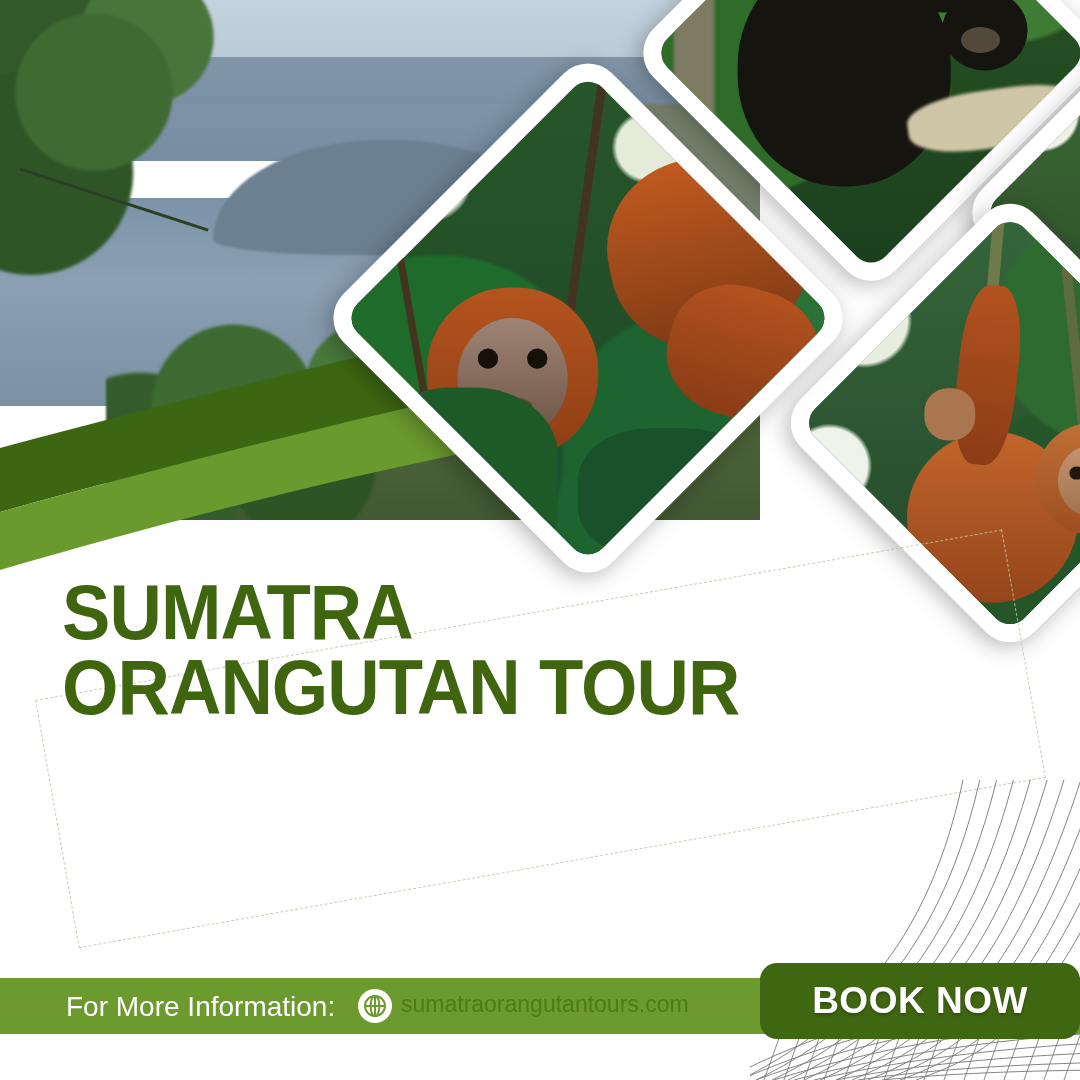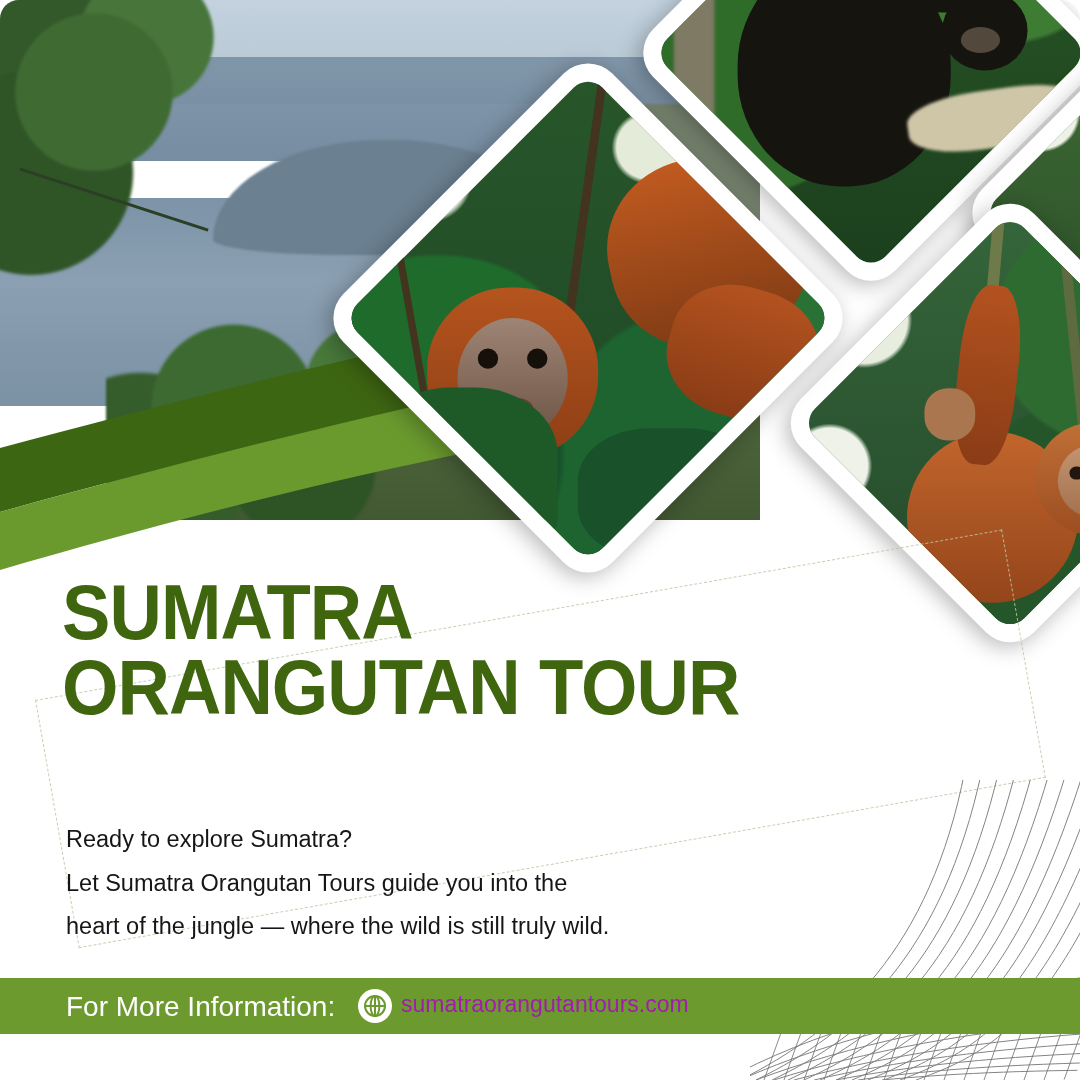--- a/index.html
+++ b/index.html
@@ -1,18 +1,18 @@
 <!DOCTYPE html>
 <html><head>
 <meta charset="utf-8">
 <style>
   html,body{margin:0;padding:0;background:#fff;}
   body{width:1080px;height:1080px;overflow:hidden;
        font-family:"Liberation Sans",sans-serif;}
-  #poster{position:relative;width:1080px;height:1080px;overflow:hidden;background:#ffffff;border-radius:19px;}
+  #poster{position:relative;width:1080px;height:1080px;overflow:hidden;background:#ffffff;}
 
   
   .photo-area{position:absolute;left:0;top:0;width:1080px;height:700px;overflow:hidden;}
 
   
   .hero{position:absolute;left:0;top:0;width:760px;height:520px;overflow:hidden;}
   .hero .sky{position:absolute;inset:0;
     background:linear-gradient(#bfd0dd 0%,#c8d6e0 10%,#9fb2c2 16%,#8d a0b2 20%);}
   .hero .sky2{position:absolute;left:0;top:0;width:100%;height:20%;
     background:linear-gradient(#c3d2de,#b4c4d2);}
@@ -124,21 +124,21 @@
   
   .mesh{position:absolute;right:0;bottom:0;width:330px;height:300px;pointer-events:none;}
   .mesh-low{position:absolute;left:760px;bottom:0;width:330px;height:56px;pointer-events:none;}
 
   
   .footer-bar{position:absolute;left:0;top:978px;width:1080px;height:56px;
     background:#6d9a2e;}
   .footer-label{position:absolute;left:66px;top:991px;color:#ffffff;
     font-size:28px;}
   .globe{position:absolute;left:358px;top:989px;width:34px;height:34px;}
-  .footer-url{position:absolute;left:401px;top:991px;color:#a21caf;font-size:23px;}
+  .footer-url{position:absolute;left:401px;top:991px;color:#4d7c0f;font-size:23px;}
 
   .book-btn{position:absolute;left:760px;top:963px;width:320px;height:76px;
     background:#3f6611;border-radius:17px;box-sizing:border-box;
     display:flex;align-items:center;justify-content:center;}
   .book-btn span{color:#ffffff;font-size:37px;font-weight:700;letter-spacing:.5px;
     text-shadow:0 2px 3px rgba(0,0,0,.25);}
 </style>
 </head>
 <body>
 
@@ -224,25 +224,20 @@
   </div>
 
   <div class="guide" style="left:35px;top:700px;width:980px;height:250px;transform:rotate(-10deg);
               transform-origin:left top;border-color:#b9c9a3;"></div>
 
   <div class="headline">
     <div>SUMATRA</div>
     <div>ORANGUTAN TOUR</div>
   </div>
 
-  <div class="body-copy">
-    <div>Ready to explore Sumatra?</div>
-    <div>Let Sumatra Orangutan Tours guide you into the</div>
-    <div>heart of the jungle — where the wild is still truly wild.</div>
-  </div>
 
   <svg class="mesh" viewBox="0 0 330 300">
     <g fill="none" stroke="#6e6e6e" stroke-width="1" opacity=".85">
       <path d="M-10,300 C90,250 180,170 215,-10"></path>
       <path d="M6,300 C104,252 192,176 232,-10"></path>
       <path d="M22,300 C118,254 204,182 249,-10"></path>
       <path d="M38,300 C132,256 216,188 266,-10"></path>
       <path d="M54,300 C146,258 228,194 283,-10"></path>
       <path d="M70,300 C160,260 240,200 300,-10"></path>
       <path d="M86,300 C174,262 252,206 317,-10"></path>
@@ -291,14 +286,17 @@
   <svg class="globe" viewBox="0 0 34 34">
     <circle cx="17" cy="17" r="17" fill="#ffffff"></circle>
     <circle cx="17" cy="17" r="10" fill="none" stroke="#6d9a2e" stroke-width="2"></circle>
     <ellipse cx="17" cy="17" rx="4.4" ry="10" fill="none" stroke="#6d9a2e" stroke-width="2"></ellipse>
     <line x1="7" y1="17" x2="27" y2="17" stroke="#6d9a2e" stroke-width="2"></line>
     <line x1="17" y1="7" x2="17" y2="27" stroke="#6d9a2e" stroke-width="2"></line>
   </svg>
 
   <div class="footer-url">sumatraorangutantours.com</div>
 
+  <div class="book-btn">
+    <span>BOOK NOW</span>
+  </div>
 
 </div>
 
 </body></html>

